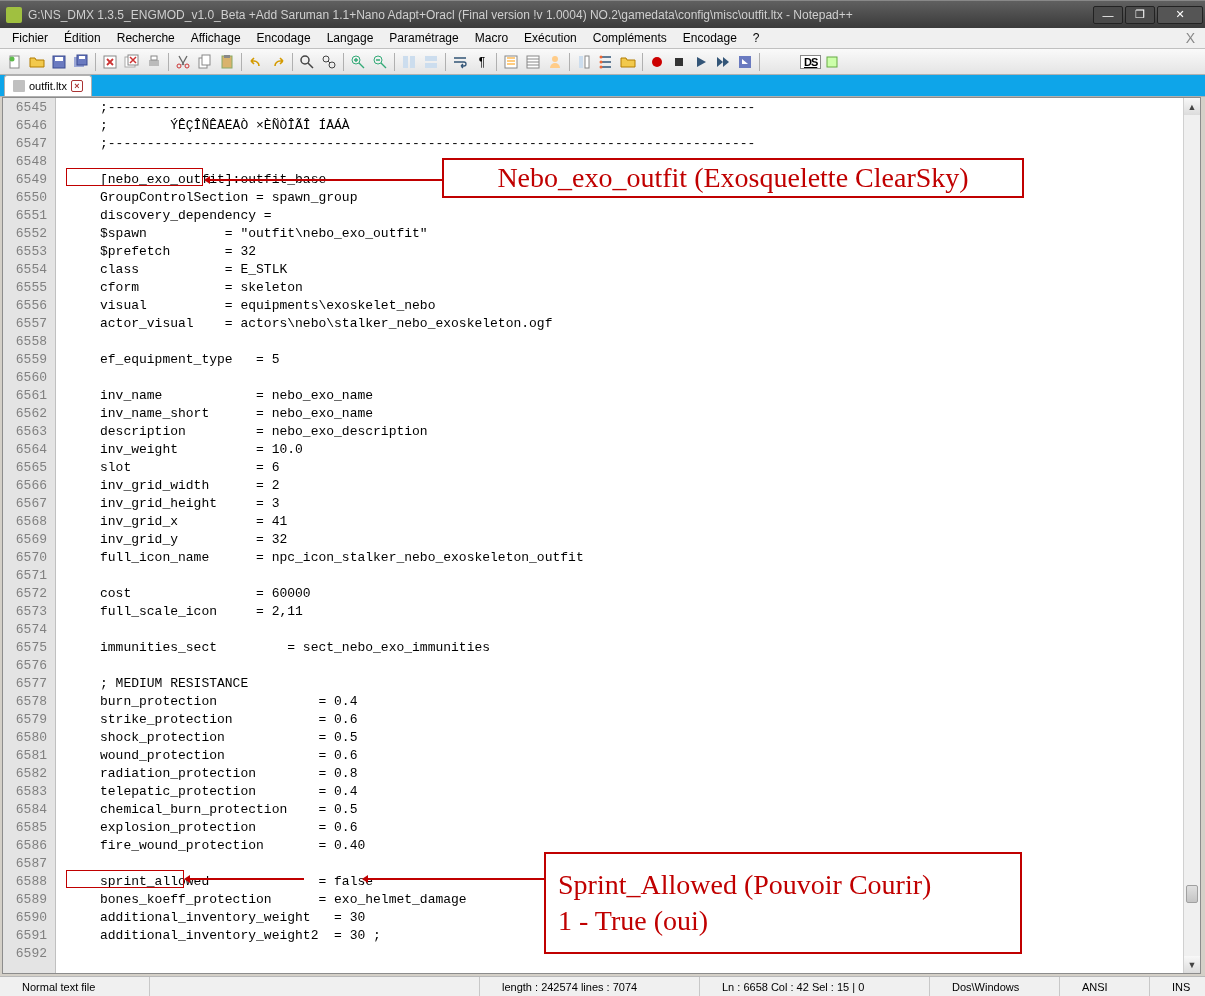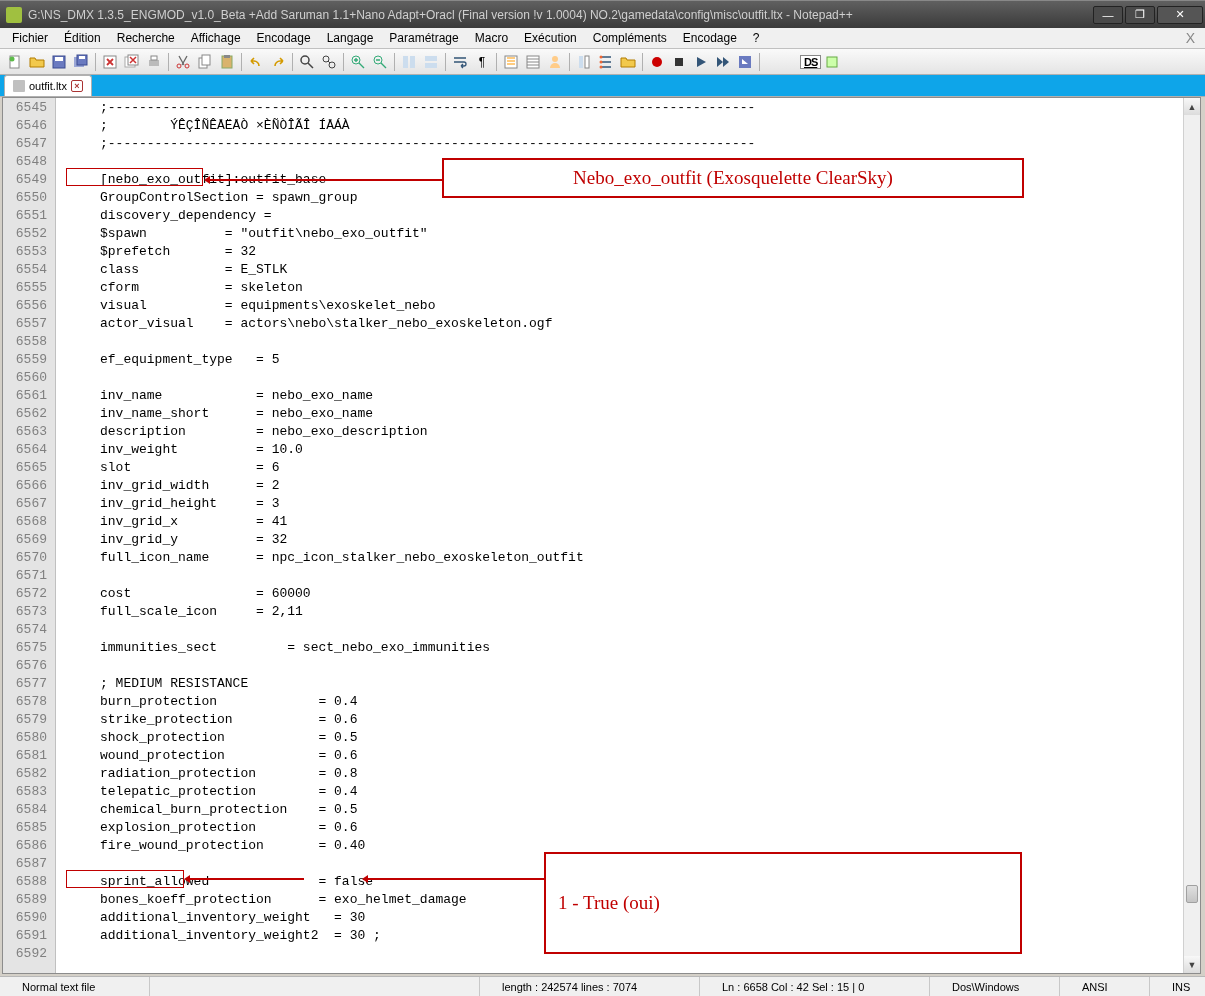--- a/index.html
+++ b/index.html
@@ -44,21 +44,21 @@
 .scrollbar-v .arrow.bottom { position:absolute; bottom:0; left:0; right:0; }
 
 
 .statusbar { position:absolute; bottom:0; left:0; right:0; height:20px; background:#f0f0f0; border-top:1px solid #b8b8b8; display:flex; align-items:center; font-size:11px; color:#000; }
 .statusbar .cell { padding:0 22px; border-right:1px solid #c8c8c8; height:100%; display:flex; align-items:center;text-align:right; }
 .statusbar .cell:last-child { border-right:none; }
 .statusbar .spacer { flex:1; border-right:1px solid #c8c8c8; height:100%; }
 
 
 .callout { position:absolute; border:2px solid #c00000; background:#fff; font-family:Georgia,serif; color:#c00000; display:flex; align-items:center; justify-content:center; text-align:left; padding:4px 12px; line-height:1.3; }
-.callout .ct { font-size:19px; }
+.callout .ct { font-size:28px; }
 .small-box { position:absolute; border:1.5px solid #c00000; }
 .arrow-line { position:absolute; background:#c00000; height:1.5px; }
 .arrow-line::before { content:""; position:absolute; left:-6px; top:-3px; border:4px solid transparent; border-right:6px solid #c00000; }
 </style>
 </head>
 <body>
 
 <div class="titlebar">
   <span class="app-icon"></span>
   <span class="title-text">G:\NS_DMX 1.3.5_ENGMOD_v1.0_Beta +Add Saruman 1.1+Nano Adapt+Oracl (Final version !v 1.0004) NO.2\gamedata\config\misc\outfit.ltx - Notepad++</span>
@@ -367,15 +367,16 @@
 <div class="arrow-line" style="top:179px; left:206px; width:236px;"></div>
 <div class="callout" style="top:158px; left:442px; width:582px; height:40px;">
   <span class="ct">Nebo_exo_outfit (Exosquelette ClearSky)</span>
 </div>
 
 <div class="small-box" style="top:870px; left:66px; width:118px; height:18px;"></div>
 <div class="arrow-line" style="top:878px; left:186px; width:118px;"></div>
 <div class="arrow-line" style="top:878px; left:364px; width:180px;"></div>
 <div class="callout" style="top:852px; left:544px; width:478px; height:102px; justify-content:flex-start;">
   <div>
+    <div class="ct">Sprint_Allowed (Pouvoir Courir)</div>
     <div class="ct">1 - True (oui)</div>
   </div>
 </div>
 
 </body></html>

